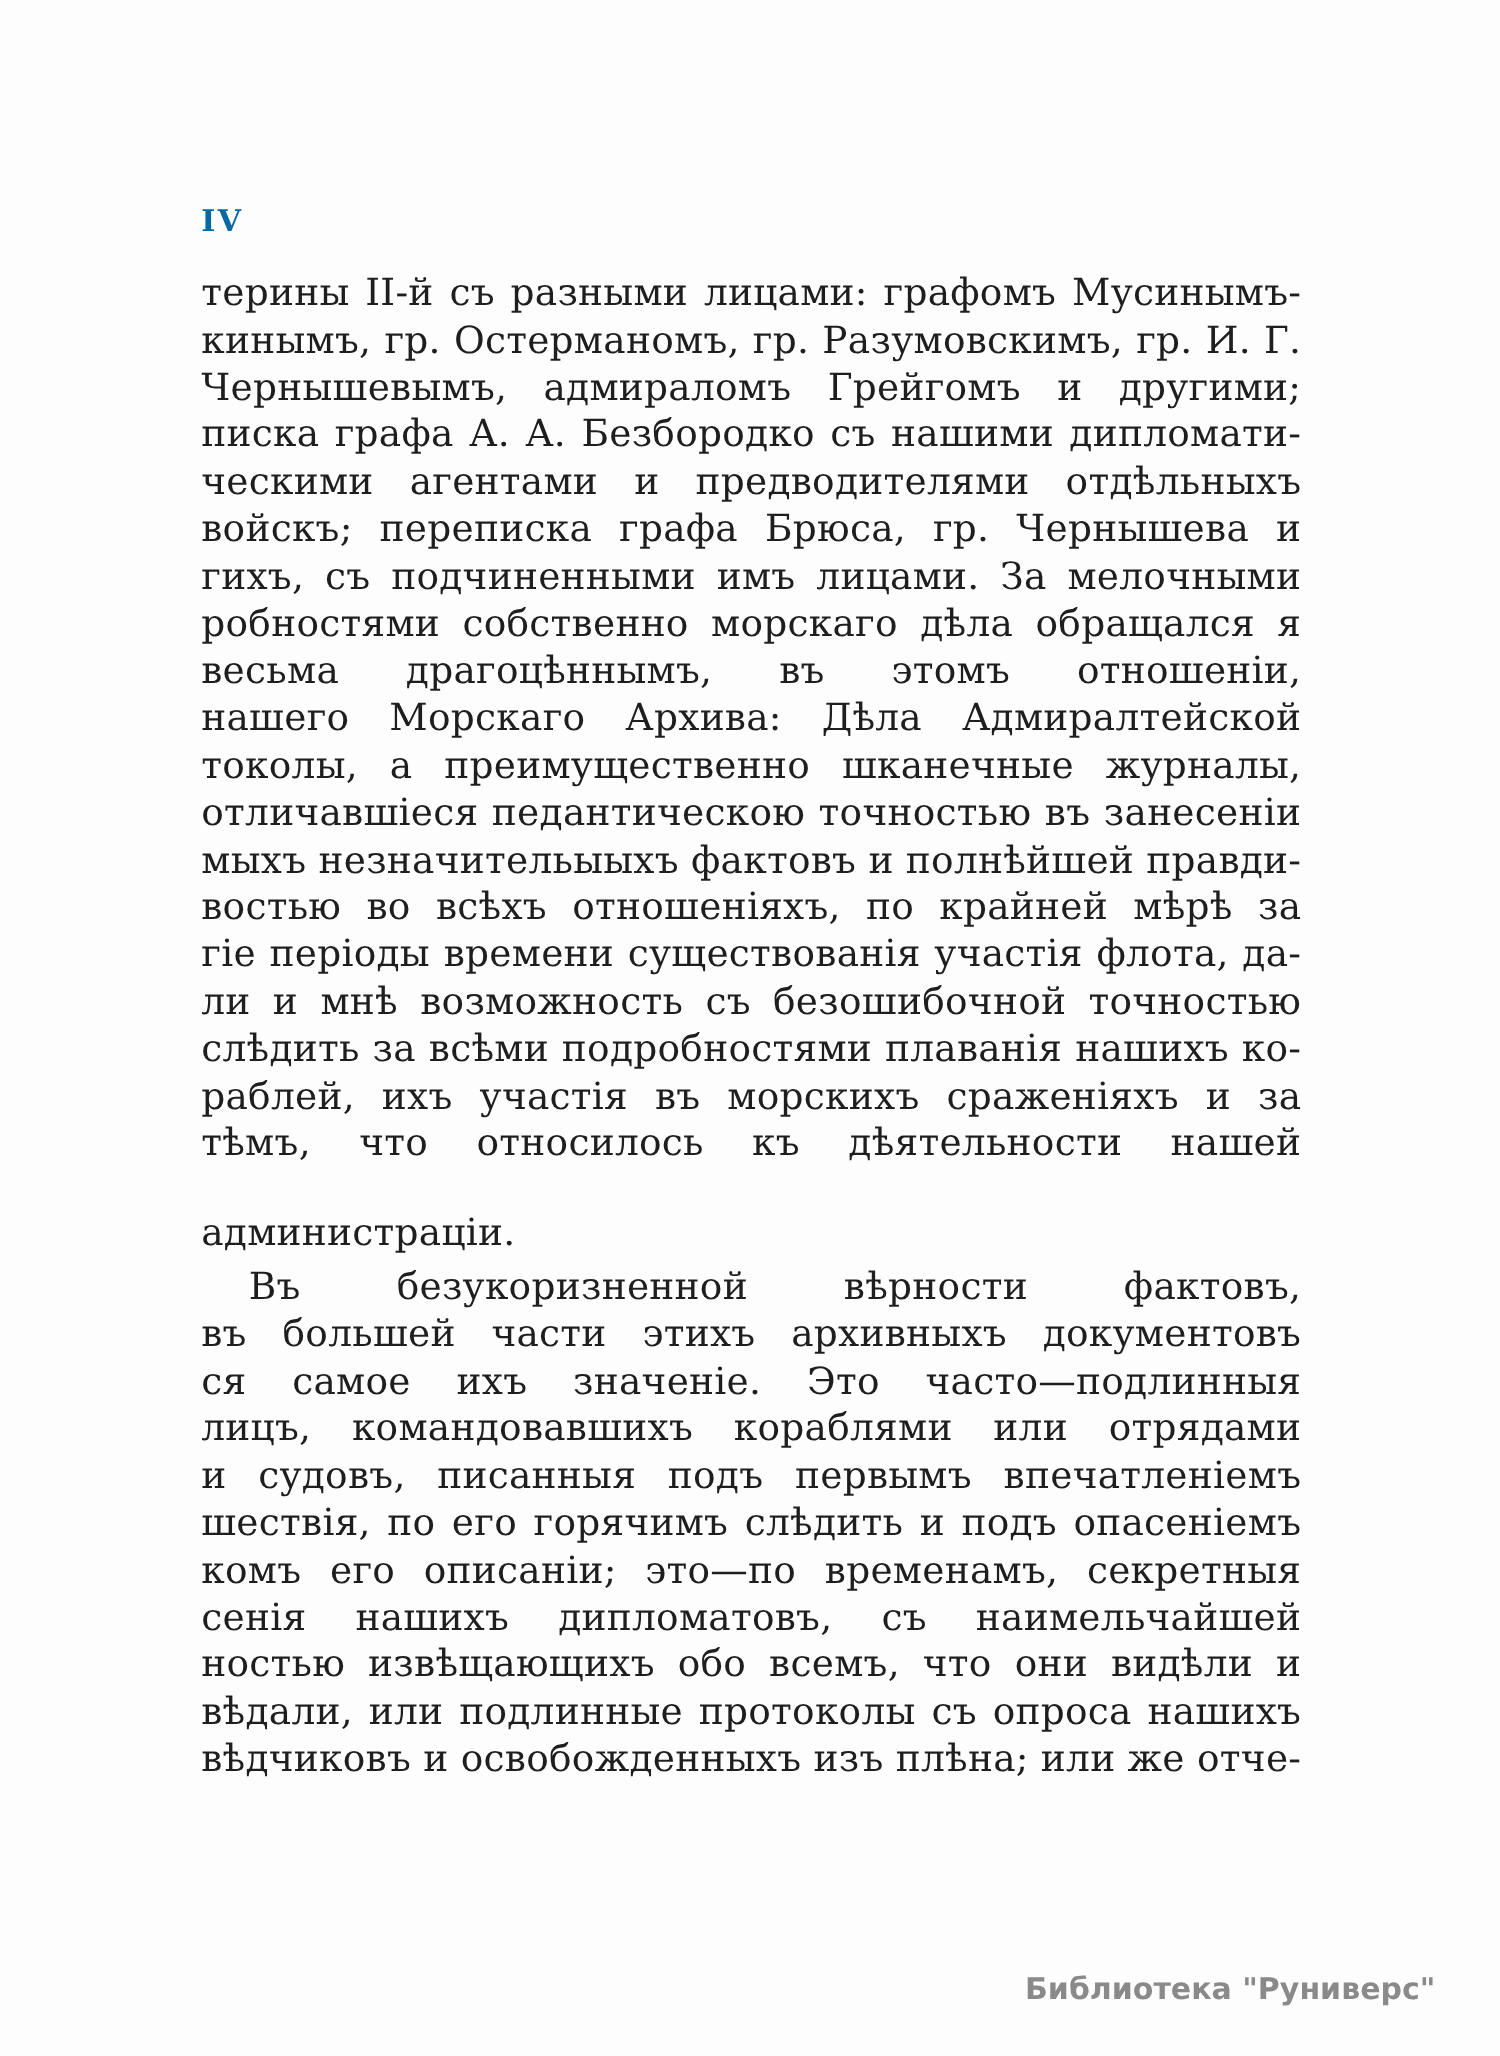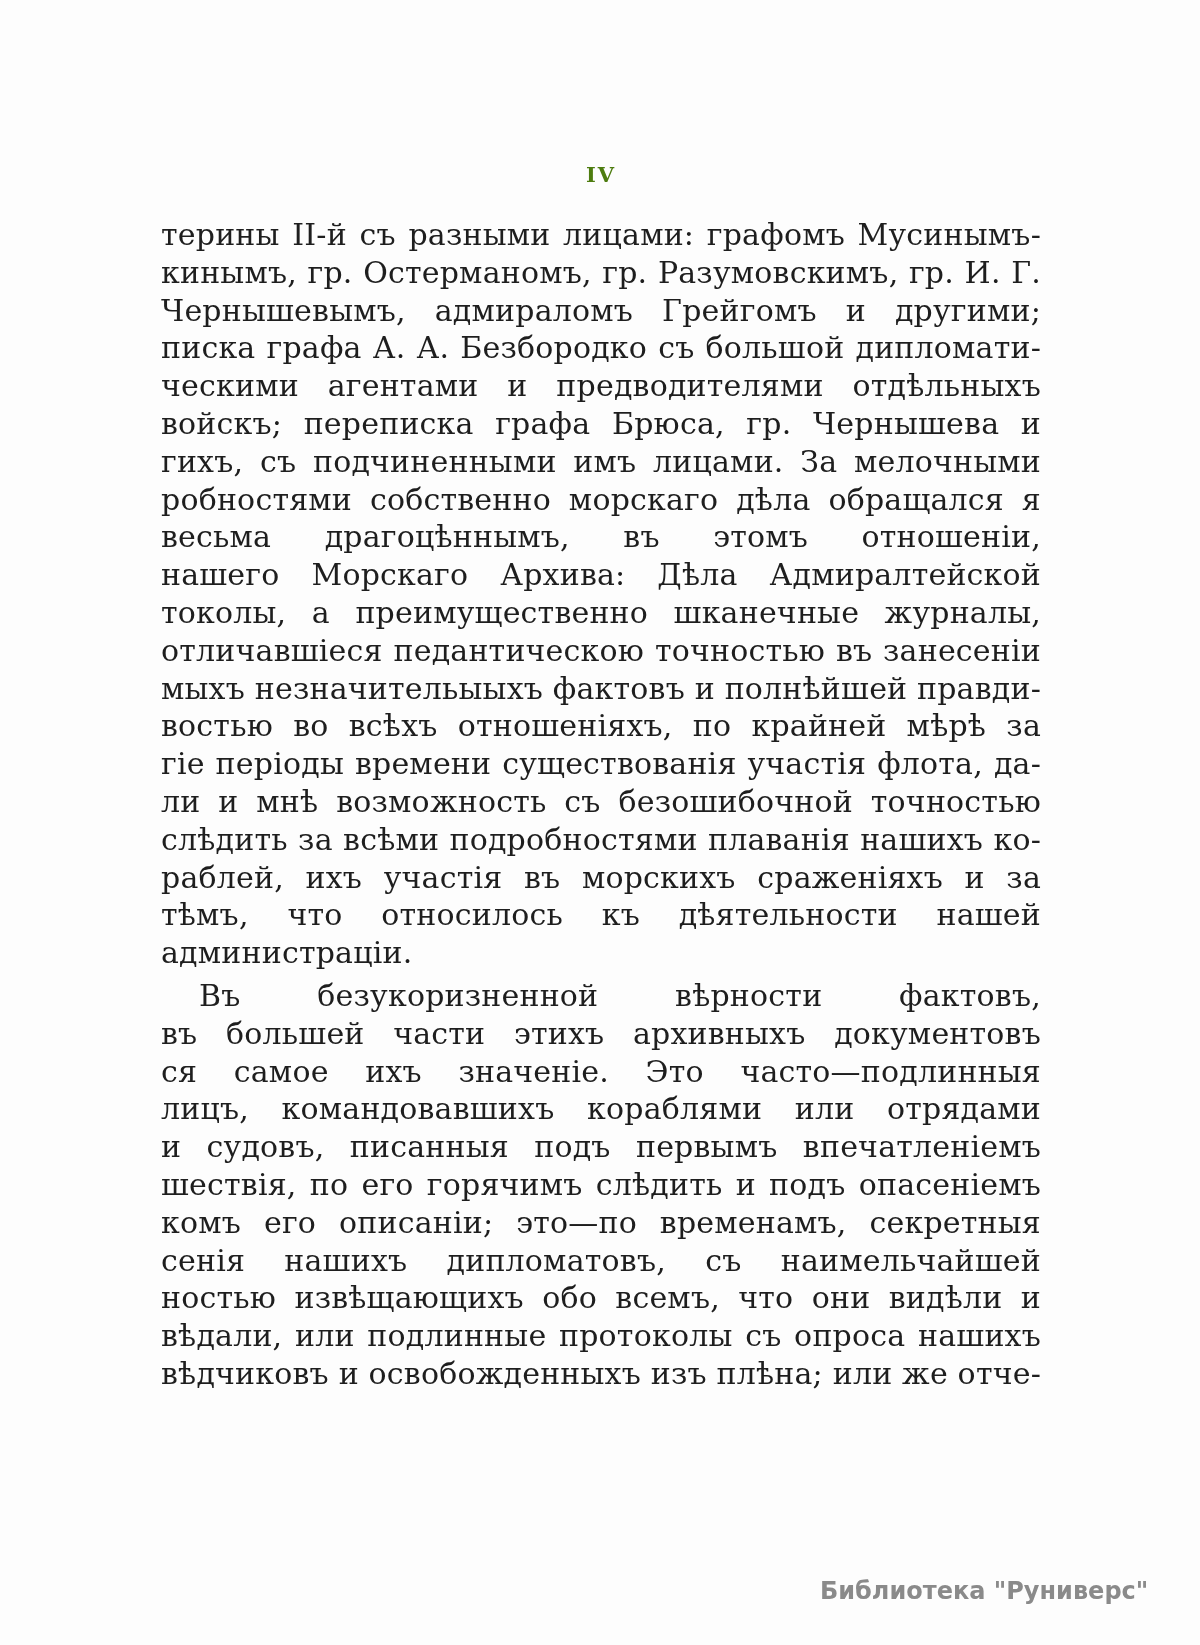--- a/index.html
+++ b/index.html
@@ -14,45 +14,45 @@
     background: #fdfdfd;
     overflow: hidden;
     font-family: "DejaVu Serif", serif;
     color: #1e1e1e;
   }
   .page-number {
     position: absolute;
     top: 162px;
     left: 161px;
     width: 880px;
-    text-align: center;
-    font-size: 21px;
+    font-size: 24px;
     font-weight: bold;
     letter-spacing: 2px;
-    color: #4d7c0f;
+    color: #0369a1;
   }
   .text-block {
     position: absolute;
     top: 216px;
     left: 161px;
     width: 880px;
     font-size: 30px;
     line-height: 37.8px;
     letter-spacing: 0.2px;
   }
   .paragraph { margin: 0; padding: 0; }
   .paragraph.second { margin-top: 5px; }
   .line {
     text-align: justify;
     text-align-last: justify;
     height: 37.8px;
     overflow: hidden;
   }
   .line.short {
     text-align-last: left;
+    margin-top: 34px;
   }
   .line.indented {
     text-indent: 38px;
   }
   .watermark {
     position: absolute;
     top: 1577px;
     left: 820px;
     width: 260px;
     font-family: "DejaVu Sans", sans-serif;
@@ -68,21 +68,21 @@
 <div class="page">
 
   <div class="page-number">IV</div>
 
   <div class="text-block">
 
     <div class="paragraph first">
       <div class="line">терины II-й съ разными лицами: графомъ Мусинымъ-Пуш-</div>
       <div class="line">кинымъ, гр. Остерманомъ, гр. Разумовскимъ, гр. И. Г.</div>
       <div class="line">Чернышевымъ, адмираломъ Грейгомъ и другими; пере-</div>
-      <div class="line">писка графа А. А. Безбородко съ большой дипломати-</div>
+      <div class="line">писка графа А. А. Безбородко съ нашими дипломати-</div>
       <div class="line">ческими агентами и предводителями отдѣльныхъ частей</div>
       <div class="line">войскъ; переписка графа Брюса, гр. Чернышева и дру-</div>
       <div class="line">гихъ, съ подчиненными имъ лицами. За мелочными под-</div>
       <div class="line">робностями собственно морскаго дѣла обращался я къ</div>
       <div class="line">весьма драгоцѣннымъ, въ этомъ отношеніи, документамъ</div>
       <div class="line">нашего Морскаго Архива: Дѣла Адмиралтейской Канце-</div>
       <div class="line">токолы, а преимущественно шканечные журналы, всегда</div>
       <div class="line">отличавшіеся педантическою точностью въ занесеніи са-</div>
       <div class="line">мыхъ незначительыыхъ фактовъ и полнѣйшей правди-</div>
       <div class="line">востью во всѣхъ отношеніяхъ, по крайней мѣрѣ за мно-</div>

